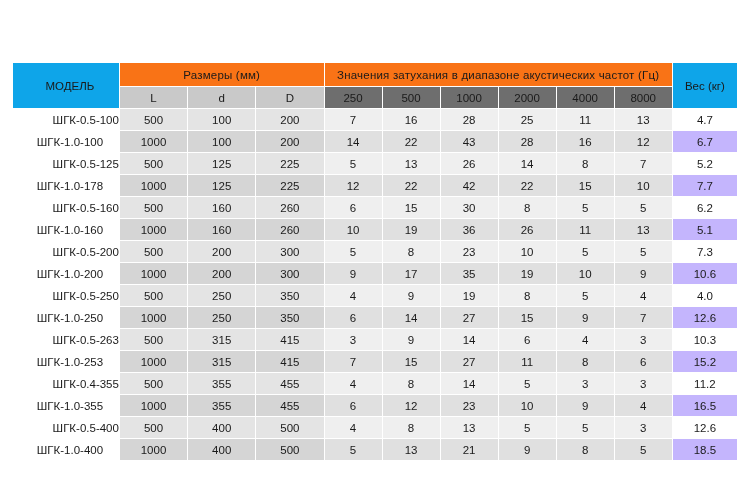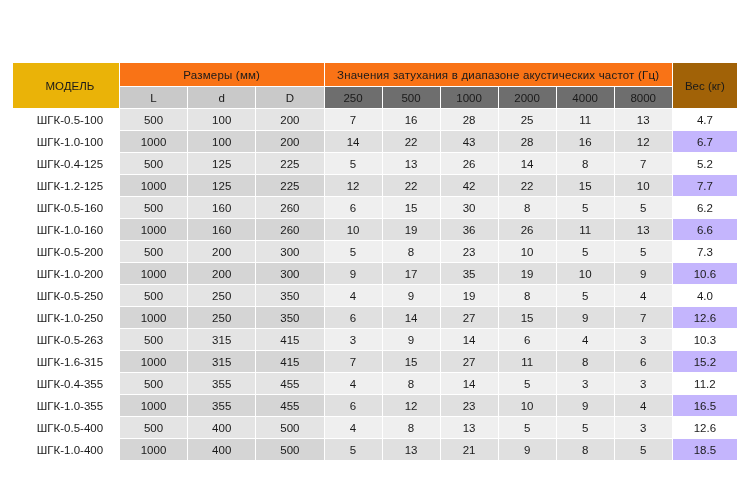--- a/index.html
+++ b/index.html
@@ -31,36 +31,36 @@
     margin: 0;
     text-align: center;
     vertical-align: middle;
     font-size: 11.5px;
     color: #1a1a1a;
     height: 21px;
     font-weight: normal;
   }
   
   .hdr-model {
-    background: #eab308;
+    background: #0ea5e9;
     color: #1a1a1a;
     font-weight: bold;
     font-size: 13px;
     text-align: left;
     padding-left: 8px !important;
   }
   .hdr-group {
     background: #f97316;
     color: #ffffff;
     font-weight: bold;
     font-size: 11.5px;
     letter-spacing: 0.2px;
   }
   .hdr-weight {
-    background: #a16207;
+    background: #0ea5e9;
     color: #1a1a1a;
     font-weight: bold;
     font-size: 11.5px;
   }
   
   .sub-dim {
     background: #c9c9c9;
     color: #ffffff;
     font-weight: bold;
     font-size: 11.5px;
@@ -79,21 +79,21 @@
     font-size: 12px;
     text-align: left;
     padding-left: 8px !important;
   }
   .dim-cell-odd   { background: #e4e4e4; }
   .dim-cell-even  { background: #d5d5d5; }
   .freq-cell-odd  { background: #efefef; }
   .freq-cell-even { background: #e0e0e0; }
   .wt-cell-odd    { background: #ffffff; }
   .wt-cell-even   { background: #c4b5fd; }
-  .row-odd .model-cell  { background: #ffffff; }
+  .row-odd .model-cell  { background: #ffffff; text-align: right; }
   .row-even .model-cell { background: #ffffff; text-align: center; }
 </style>
 </head>
 <body>
 
 <div id="sheet">
 
   <table class="spec">
     <colgroup>
       <col style="width:105px">
@@ -148,34 +148,34 @@
           <td class="dim-cell-even">200</td>
           <td class="freq-cell-even">14</td>
           <td class="freq-cell-even">22</td>
           <td class="freq-cell-even">43</td>
           <td class="freq-cell-even">28</td>
           <td class="freq-cell-even">16</td>
           <td class="freq-cell-even">12</td>
           <td class="wt-cell-even">6.7</td>
         </tr>
         <tr class="row-odd">
-          <td class="model-cell">ШГК-0.4-125</td>
+          <td class="model-cell">ШГК-0.5-125</td>
           <td class="dim-cell-odd">500</td>
           <td class="dim-cell-odd">125</td>
           <td class="dim-cell-odd">225</td>
           <td class="freq-cell-odd">5</td>
           <td class="freq-cell-odd">13</td>
           <td class="freq-cell-odd">26</td>
           <td class="freq-cell-odd">14</td>
           <td class="freq-cell-odd">8</td>
           <td class="freq-cell-odd">7</td>
           <td class="wt-cell-odd">5.2</td>
         </tr>
         <tr class="row-even">
-          <td class="model-cell">ШГК-1.2-125</td>
+          <td class="model-cell">ШГК-1.0-178</td>
           <td class="dim-cell-even">1000</td>
           <td class="dim-cell-even">125</td>
           <td class="dim-cell-even">225</td>
           <td class="freq-cell-even">12</td>
           <td class="freq-cell-even">22</td>
           <td class="freq-cell-even">42</td>
           <td class="freq-cell-even">22</td>
           <td class="freq-cell-even">15</td>
           <td class="freq-cell-even">10</td>
           <td class="wt-cell-even">7.7</td>
@@ -197,21 +197,21 @@
           <td class="model-cell">ШГК-1.0-160</td>
           <td class="dim-cell-even">1000</td>
           <td class="dim-cell-even">160</td>
           <td class="dim-cell-even">260</td>
           <td class="freq-cell-even">10</td>
           <td class="freq-cell-even">19</td>
           <td class="freq-cell-even">36</td>
           <td class="freq-cell-even">26</td>
           <td class="freq-cell-even">11</td>
           <td class="freq-cell-even">13</td>
-          <td class="wt-cell-even">6.6</td>
+          <td class="wt-cell-even">5.1</td>
         </tr>
         <tr class="row-odd">
           <td class="model-cell">ШГК-0.5-200</td>
           <td class="dim-cell-odd">500</td>
           <td class="dim-cell-odd">200</td>
           <td class="dim-cell-odd">300</td>
           <td class="freq-cell-odd">5</td>
           <td class="freq-cell-odd">8</td>
           <td class="freq-cell-odd">23</td>
           <td class="freq-cell-odd">10</td>
@@ -265,21 +265,21 @@
           <td class="dim-cell-odd">415</td>
           <td class="freq-cell-odd">3</td>
           <td class="freq-cell-odd">9</td>
           <td class="freq-cell-odd">14</td>
           <td class="freq-cell-odd">6</td>
           <td class="freq-cell-odd">4</td>
           <td class="freq-cell-odd">3</td>
           <td class="wt-cell-odd">10.3</td>
         </tr>
         <tr class="row-even">
-          <td class="model-cell">ШГК-1.6-315</td>
+          <td class="model-cell">ШГК-1.0-253</td>
           <td class="dim-cell-even">1000</td>
           <td class="dim-cell-even">315</td>
           <td class="dim-cell-even">415</td>
           <td class="freq-cell-even">7</td>
           <td class="freq-cell-even">15</td>
           <td class="freq-cell-even">27</td>
           <td class="freq-cell-even">11</td>
           <td class="freq-cell-even">8</td>
           <td class="freq-cell-even">6</td>
           <td class="wt-cell-even">15.2</td>

